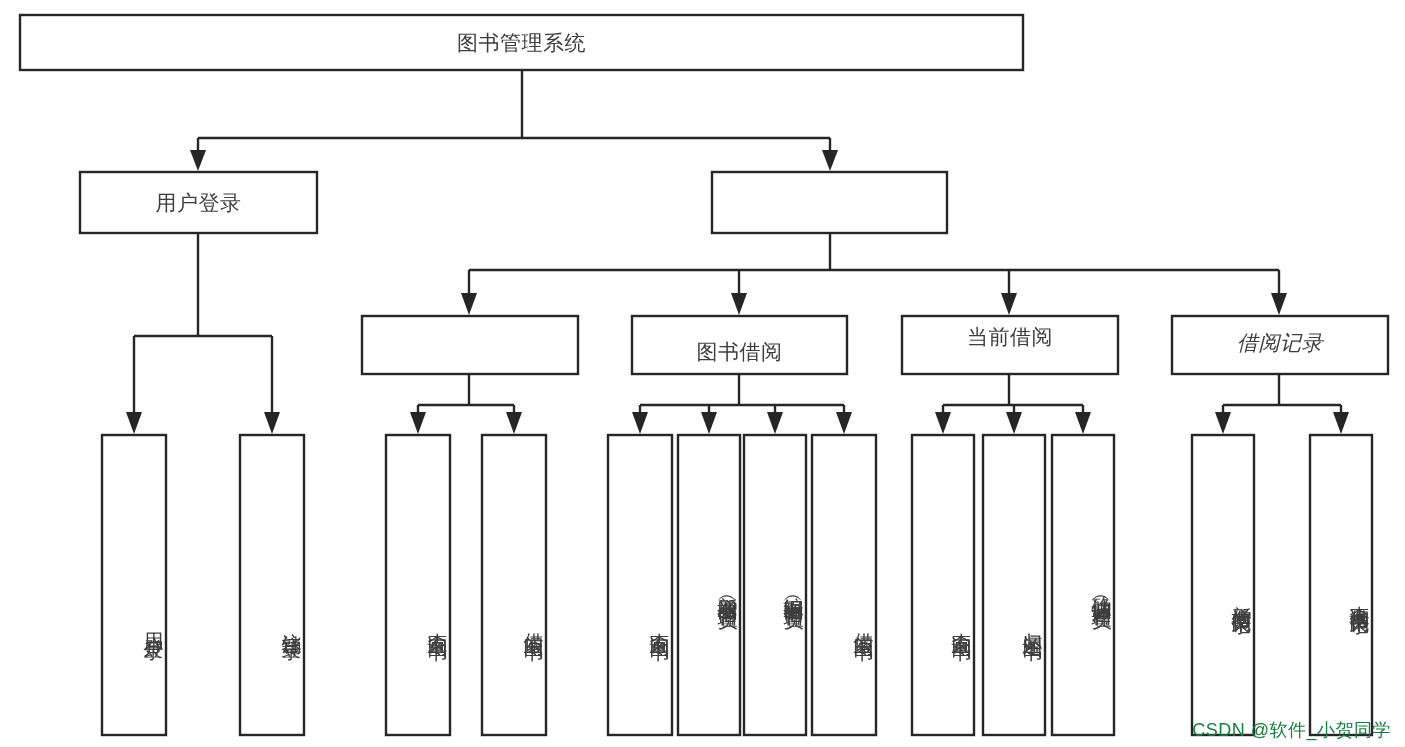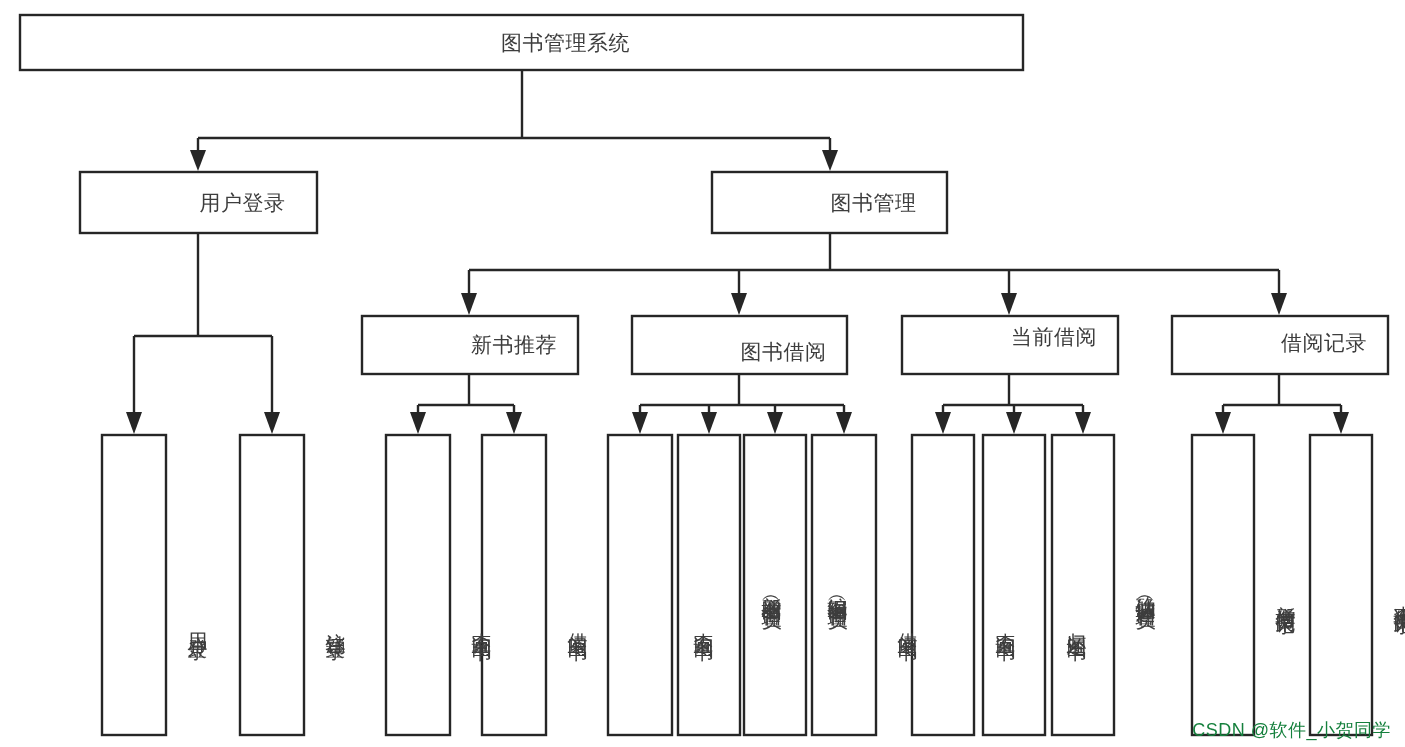--- a/index.html
+++ b/index.html
@@ -43,21 +43,20 @@
   .node-label {
     position: absolute;
     display: flex;
     align-items: center;
     justify-content: center;
     color: #3d3d3d;
     font-family: "Liberation Sans", "DejaVu Sans", sans-serif;
     text-align: center;
     pointer-events: none;
     box-sizing: border-box;
-    margin-left: 44px;
   }
   .node-label.horizontal {
     font-size: 21px;
     letter-spacing: 0.5px;
     line-height: 1.2;
   }
   .node-label.vertical {
     font-size: 20px;
     writing-mode: vertical-rl;
     text-orientation: upright;
@@ -170,26 +169,24 @@
     <path class="connector" d="M 1223 405 L 1223 414"></path>
     <polygon class="arrow-head" points="1215,412 1231,412 1223,434"></polygon>
     <path class="connector" d="M 1341 405 L 1341 414"></path>
     <polygon class="arrow-head" points="1333,412 1349,412 1341,434"></polygon>
 
   </svg>
 
   <div class="node-label horizontal" style="left:20px; top:15px; width:1003px; height:55px;">图书管理系统</div>
 
   <div class="node-label horizontal" style="left:80px; top:172px; width:237px; height:61px;">用户登录</div>
-  <div class="node-label horizontal" style="left:712px; top:172px; width:235px; height:61px;">图书管理</div>
-
-  <div class="node-label horizontal" style="left:362px; top:316px; width:216px; height:58px;">新书推荐</div>
+
   <div class="node-label horizontal" style="left:632px; top:316px; width:215px; height:72px;">图书借阅</div>
   <div class="node-label horizontal" style="left:902px; top:316px; width:216px; height:42px;">当前借阅</div>
-  <div class="node-label horizontal" style="left:1172px; top:316px; width:216px; height:54px;">借阅记录</div>
+  <div class="node-label horizontal" style="left:1172px; top:316px; width:216px; height:54px;font-style:italic;">借阅记录</div>
 
   <div class="node-label vertical" style="left:102px; top:505px; width:64px; height:230px;">用户登录</div>
   <div class="node-label vertical" style="left:240px; top:505px; width:64px; height:230px;">注销登录</div>
   <div class="node-label vertical" style="left:386px; top:505px; width:64px; height:230px;">查询图书</div>
   <div class="node-label vertical" style="left:482px; top:505px; width:64px; height:230px;">借阅图书</div>
   <div class="node-label vertical" style="left:608px; top:505px; width:64px; height:230px;">查询图书</div>
   <div class="node-label vertical tall" style="left:678px; top:440px; width:62px; height:295px; padding-top:4px;">新增图书（管理员）</div>
   <div class="node-label vertical tall" style="left:744px; top:440px; width:62px; height:295px; padding-top:4px;">编辑图书（管理员）</div>
   <div class="node-label vertical" style="left:812px; top:505px; width:64px; height:230px;">借阅图书</div>
   <div class="node-label vertical" style="left:912px; top:505px; width:62px; height:230px;">查询图书</div>

